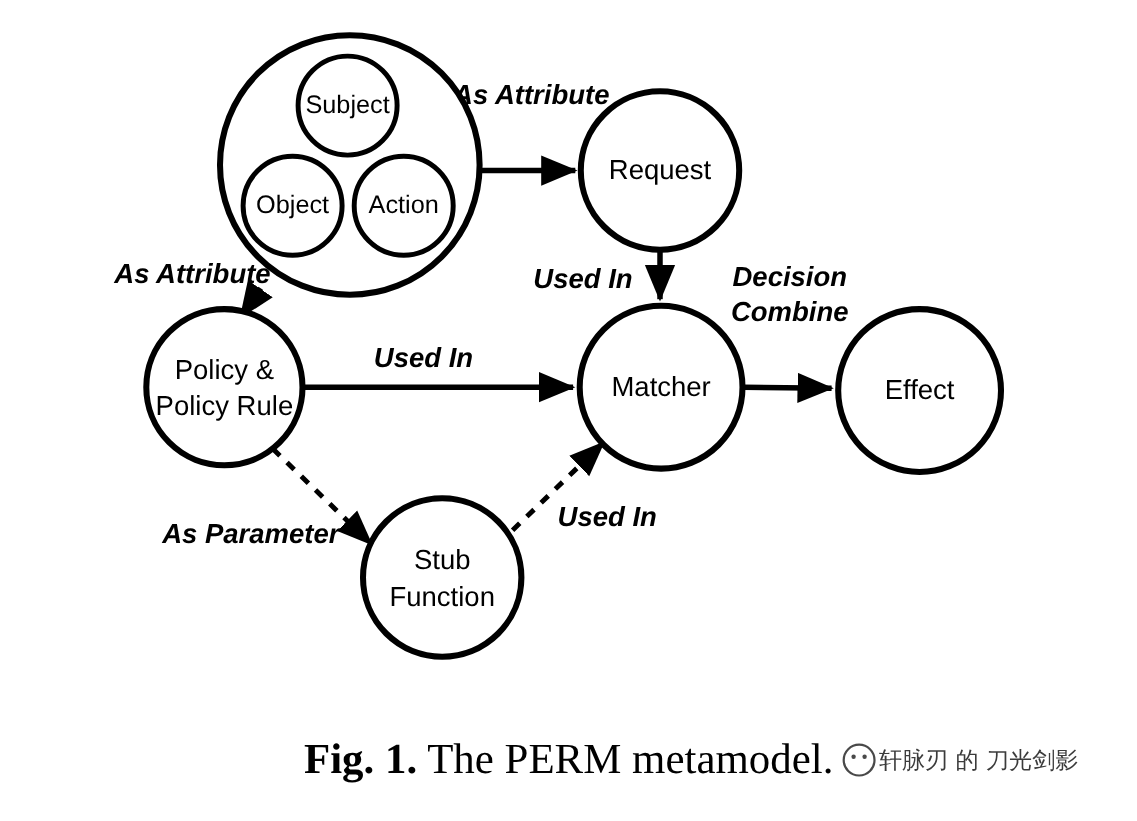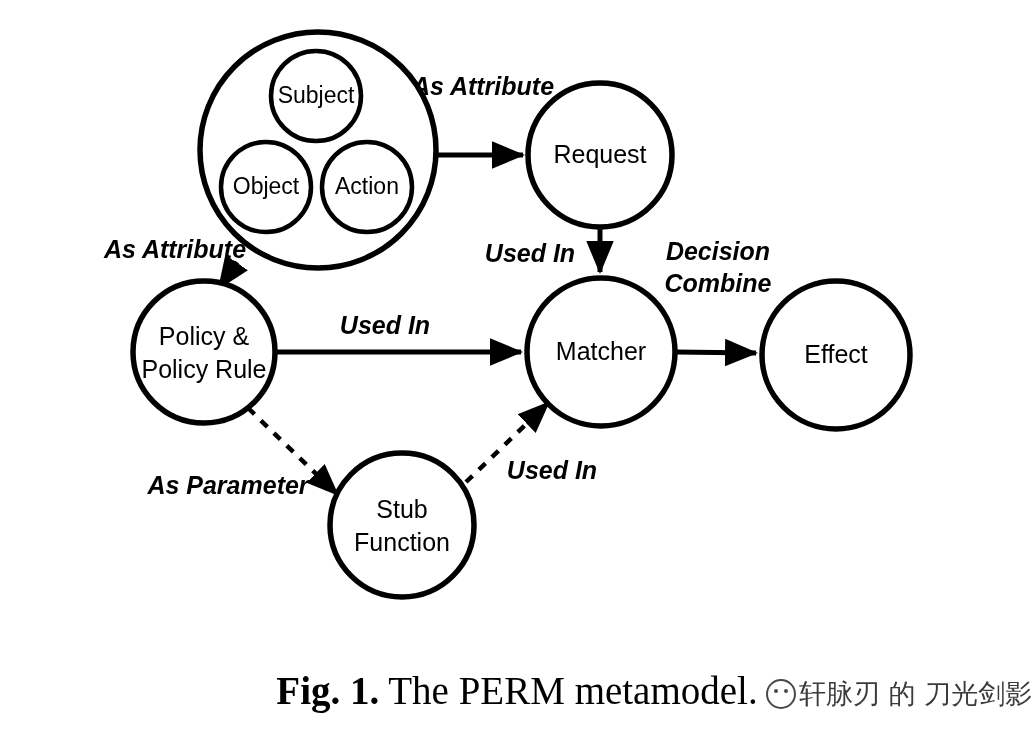--- a/index.html
+++ b/index.html
@@ -110,21 +110,21 @@
     width: 4px;
     height: 4px;
     border-radius: 50%;
     background: #3a3a3a;
     top: 8px;
   }
   #watermark .wm-logo::before { left: 6px; }
   #watermark .wm-logo::after  { right: 6px; }
   #watermark .wm-text {
     font-family: "DejaVu Sans", sans-serif;
-    font-size: 27px;
+    font-size: 21px;
     letter-spacing: 0px;
     white-space: nowrap;
   }
 </style>
 </head>
 <body>
 
 <div id="figure-root">
 
   <svg id="diagram-svg" viewBox="0 0 1034 746">

